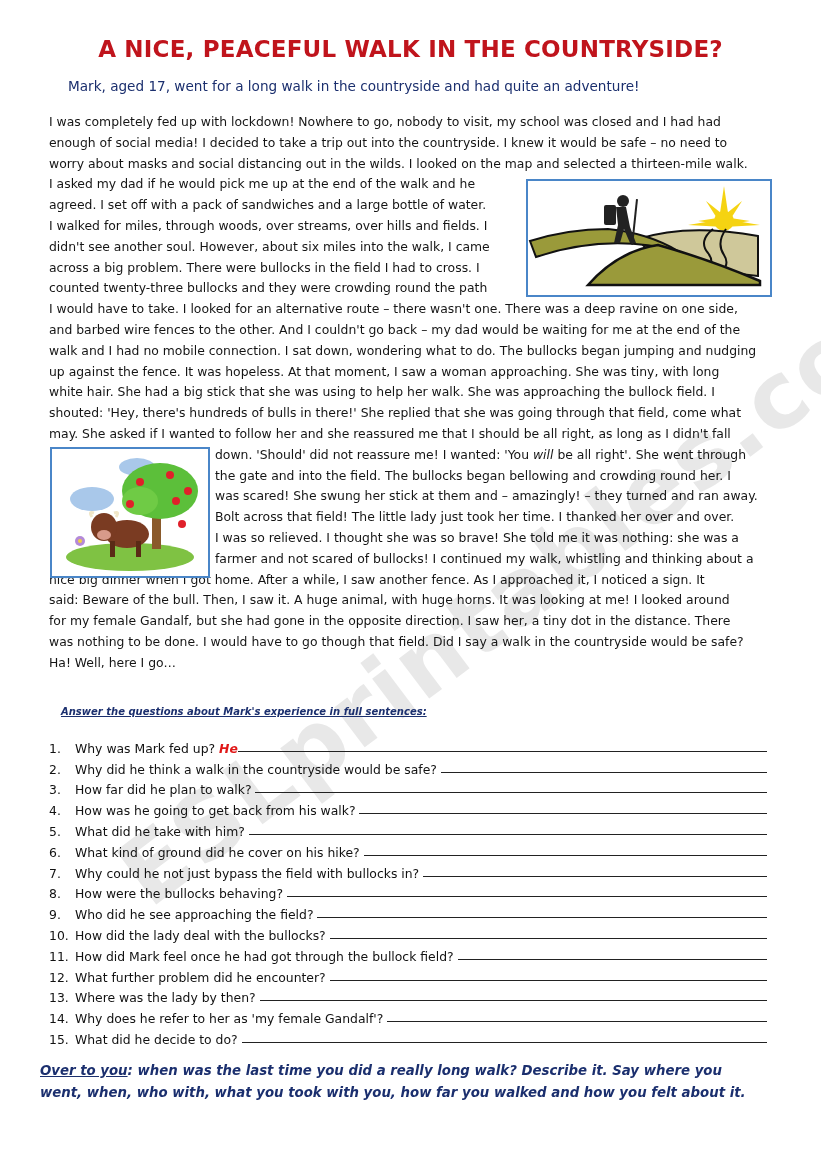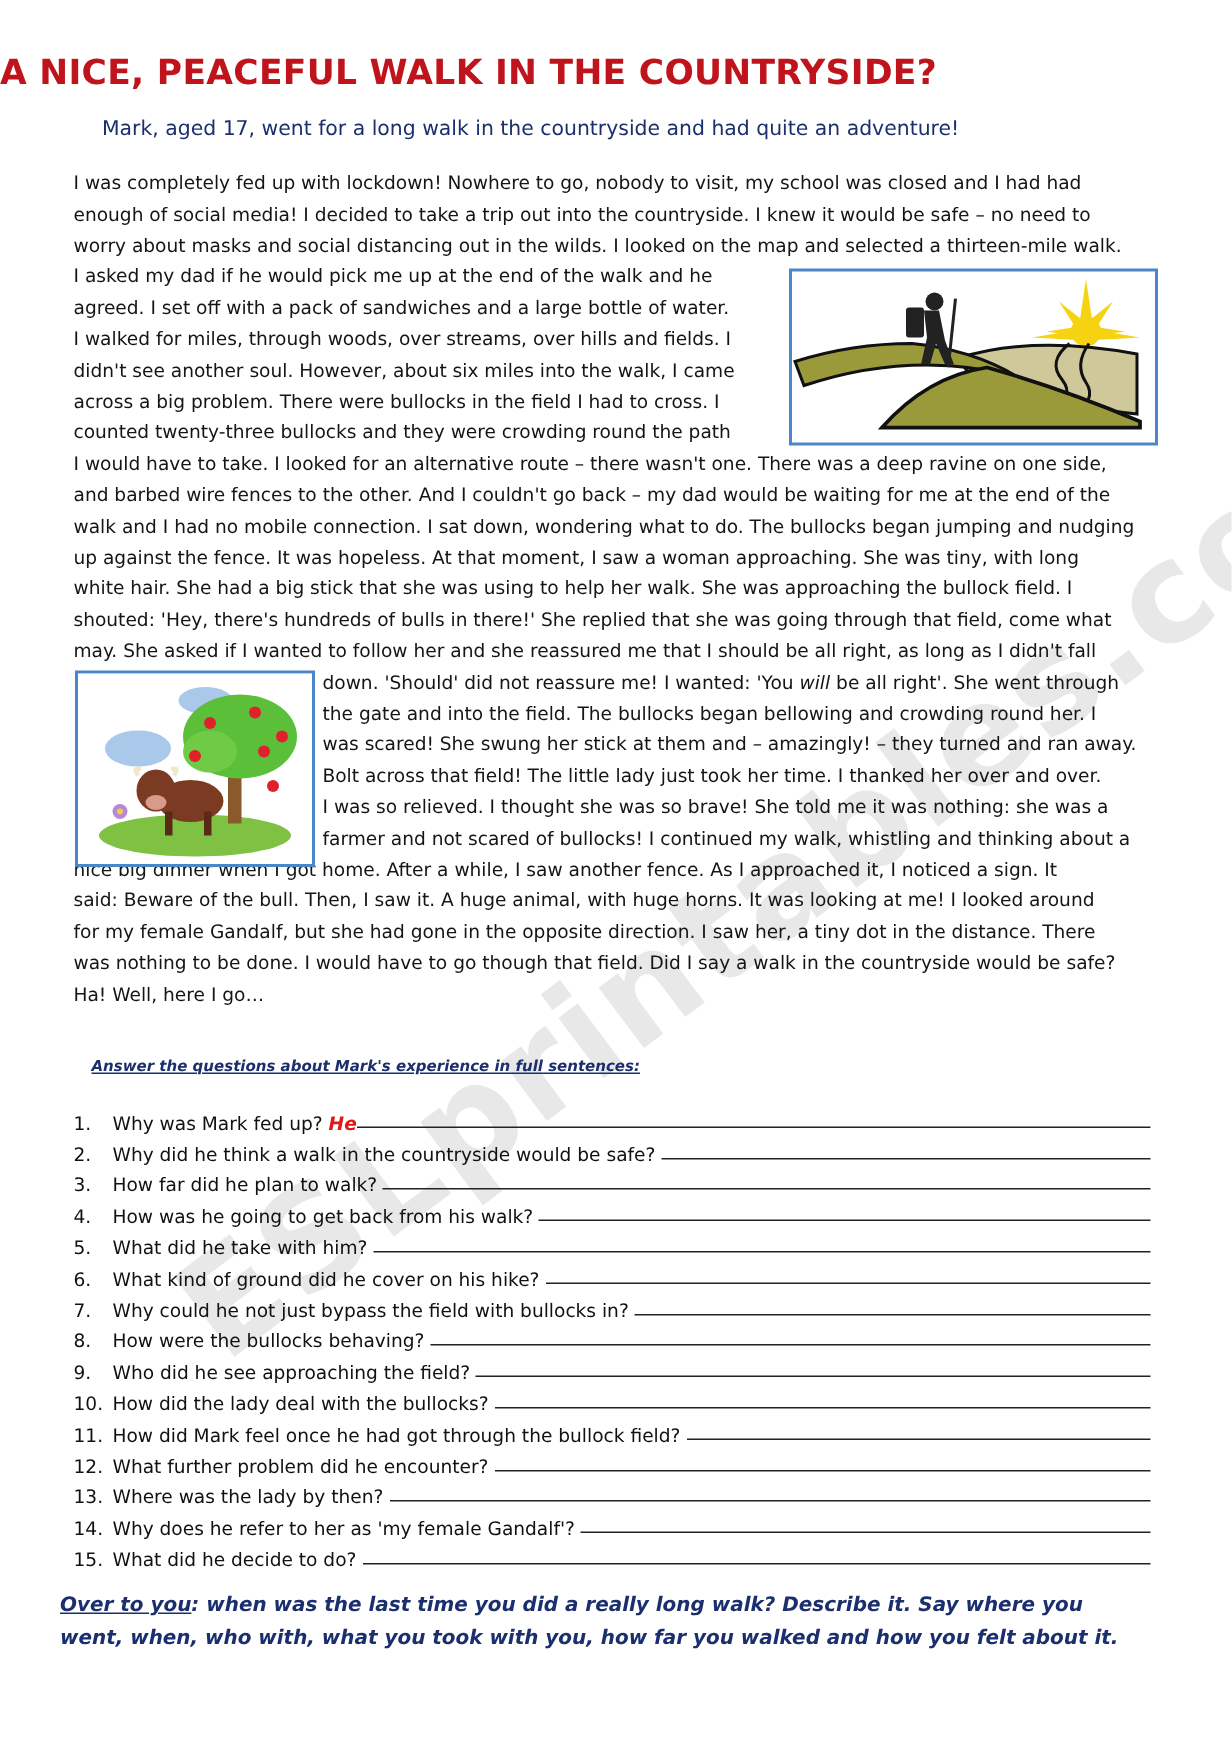--- a/index.html
+++ b/index.html
@@ -1,19 +1,19 @@
 <!DOCTYPE html>
 <html><head>
 <meta charset="utf-8">
 <style>
   html, body { margin:0; padding:0; background:#ffffff; }
   body { width:821px; height:1161px; position:relative; overflow:hidden;
          font-family:"DejaVu Sans", sans-serif; color:#111; }
   .page { position:absolute; left:0; top:0; width:821px; height:1161px; }
-  .title { position:absolute; left:0; width:821px; top:36px; 
+  .title { position:absolute; left:0; width:821px; top:36px; text-align:center;
            color:#c0141c; font-weight:bold; font-size:23px; letter-spacing:0.2px;
            font-family:"DejaVu Sans", sans-serif; }
   .subtitle { position:absolute; left:68px; top:78px; color:#1b2f6e; font-weight:normal;
               font-size:13.6px; font-family:"DejaVu Sans", sans-serif;text-align:right; }
   .story { position:absolute; left:49px; top:112px; width:724px;
            font-size:12.4px; line-height:20.8px; color:#151515; }
   .line { white-space:nowrap; height:20.8px; }
   .indent-right { width:466px; }
   .indent-left { padding-left:166px; }
   .img-box { position:absolute; border:2px solid #4a86c8; background:#fff; }

